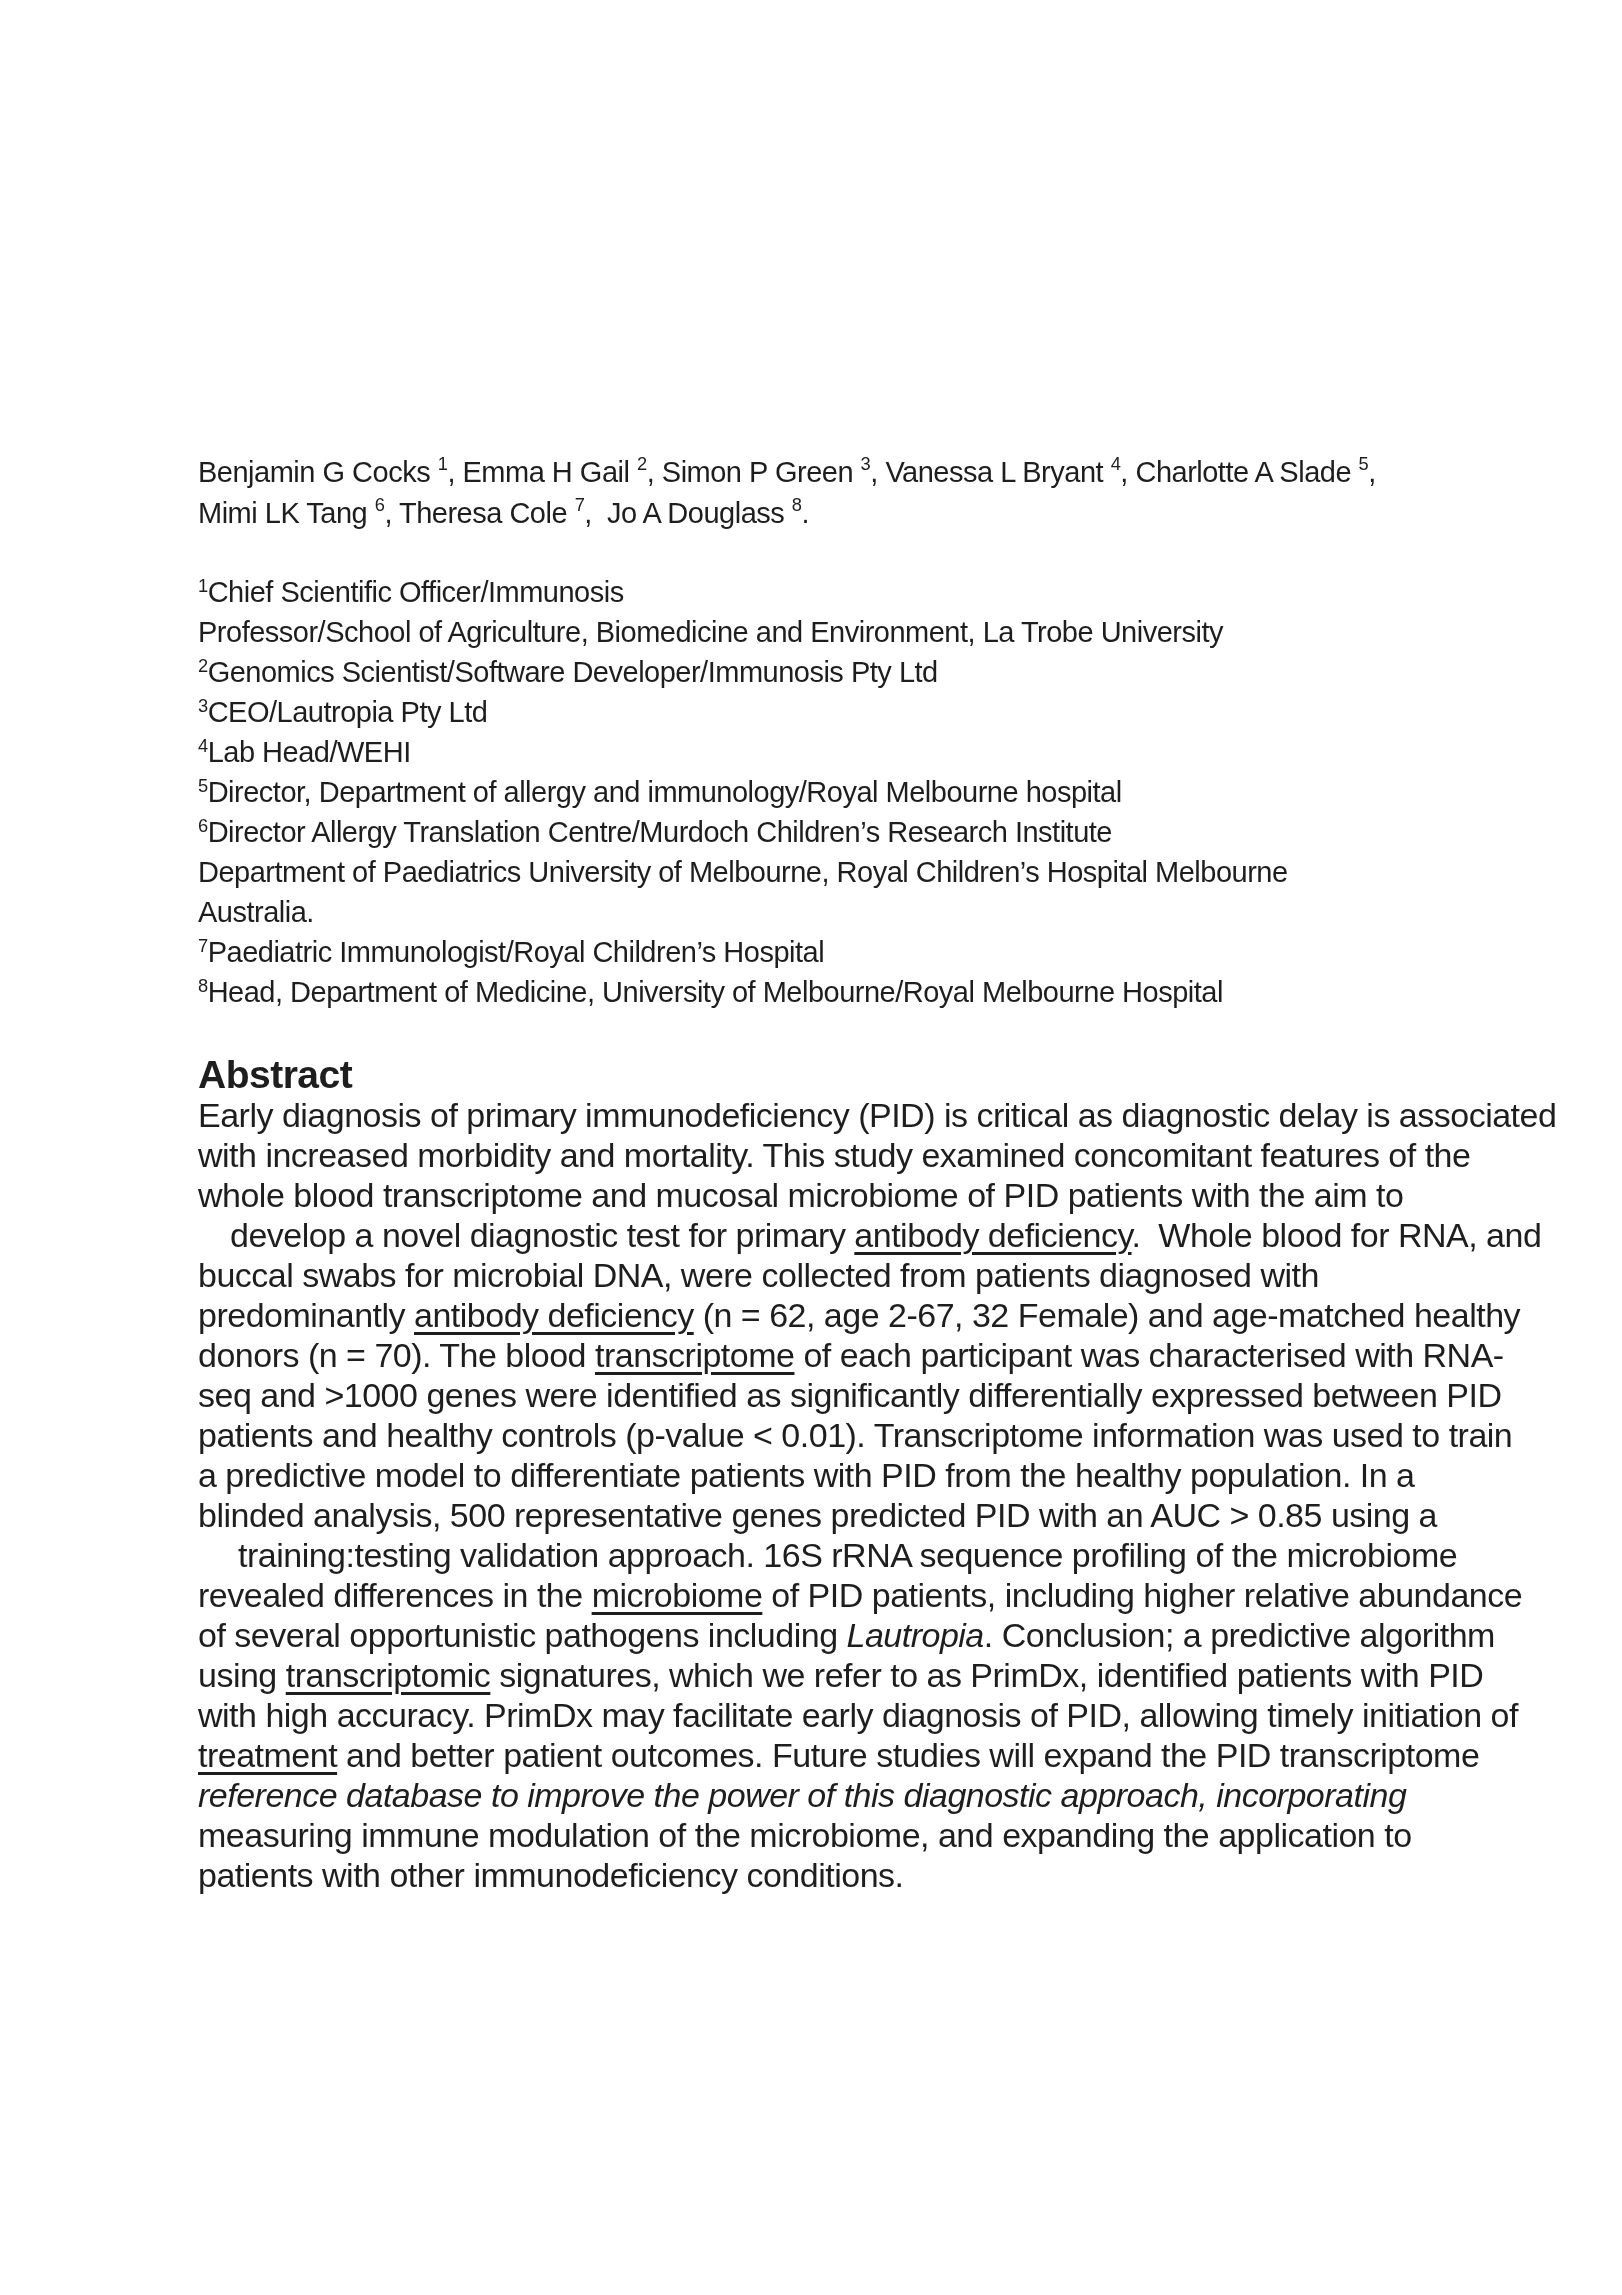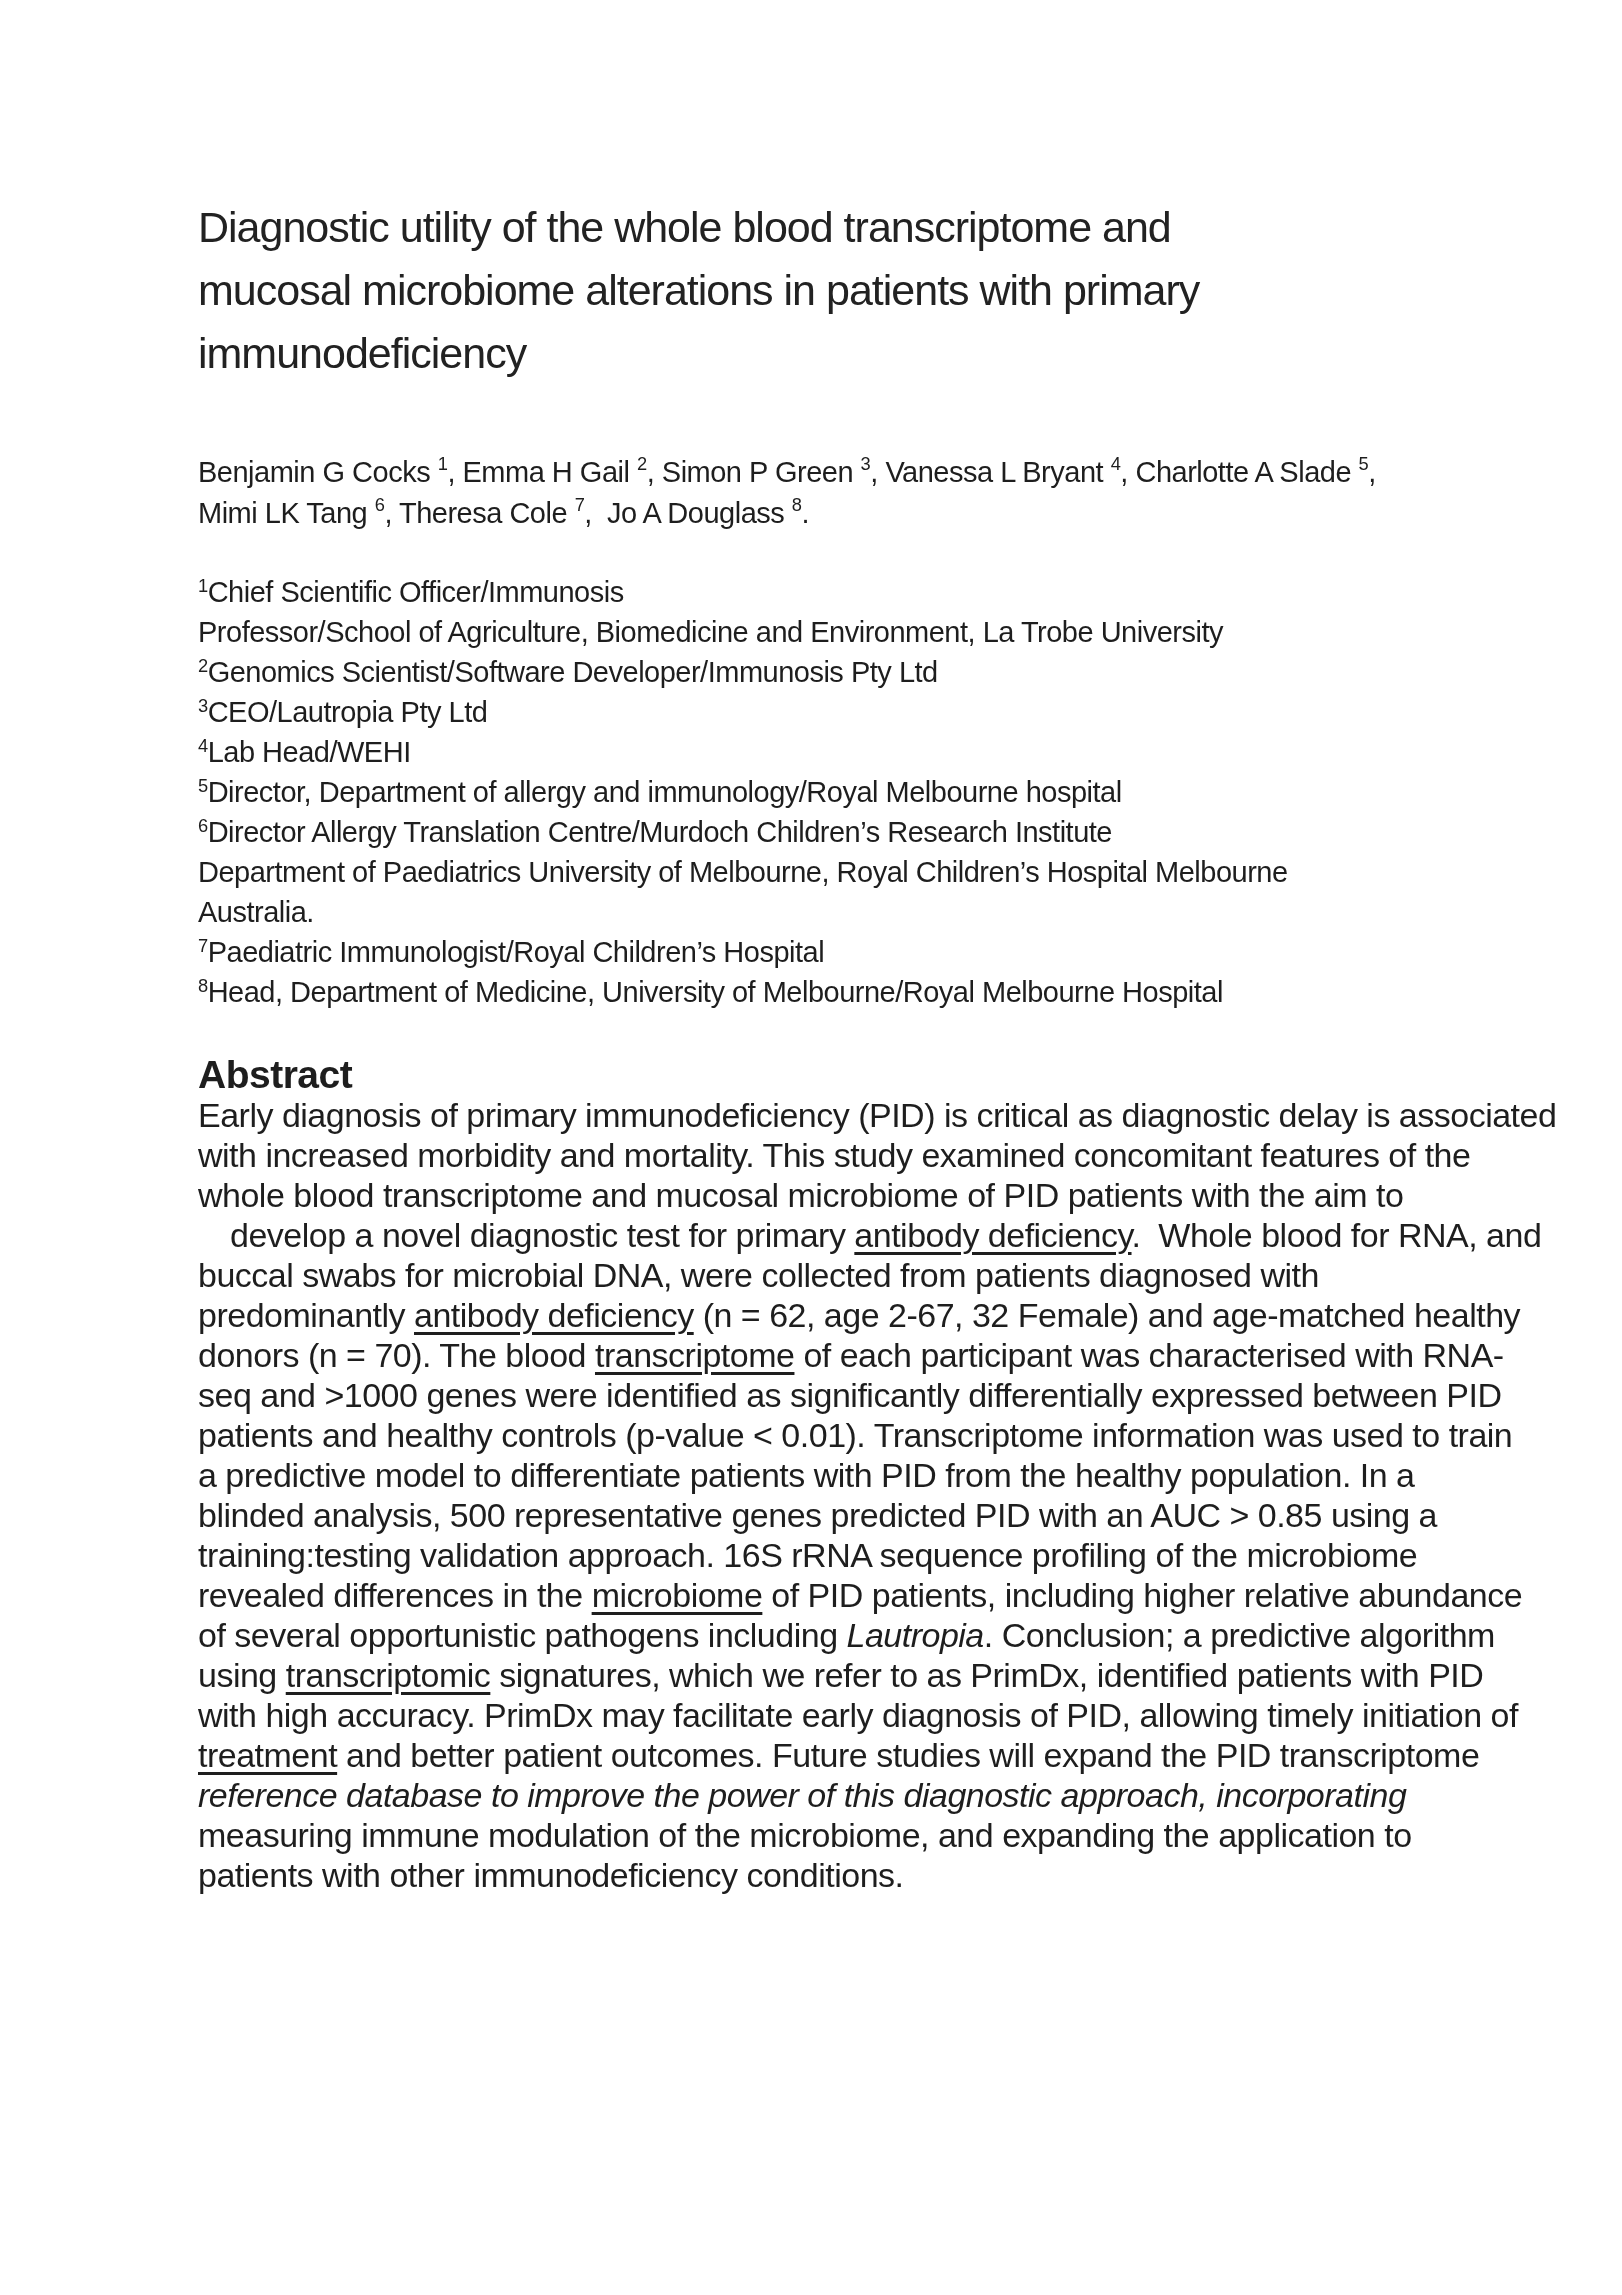--- a/index.html
+++ b/index.html
@@ -15,25 +15,20 @@
   .abstract-body { position: absolute; left: 198px; top: 1095px; width: 1283px; font-size: 34px; line-height: 40px; color: #1e1e1e; letter-spacing: -0.5px; }
   .abstract-body .line { display: block; white-space: nowrap; }
   .u { text-decoration: underline; text-decoration-thickness: 2.6px; text-underline-offset: 5.2px; }
   .i { font-style: italic; }
 </style>
 </head>
 <body>
 
 <div class="page">
 
-  <h1 class="title">
-    <span class="line" style="display:block">Diagnostic utility of the whole blood transcriptome and</span>
-    <span class="line" style="display:block">mucosal microbiome alterations in patients with primary</span>
-    <span class="line" style="display:block">immunodeficiency</span>
-  </h1>
 
   <div class="authors">
     <div>
       <span>Benjamin G Cocks</span> <sup>1</sup>, 
       <span>Emma H Gail</span> <sup>2</sup>, 
       <span>Simon P Green</span> <sup>3</sup>, 
       <span>Vanessa L Bryant</span> <sup>4</sup>, 
       <span>Charlotte A Slade</span> <sup>5</sup>,
     </div>
     <div>
@@ -64,21 +59,21 @@
       <span class="line"><span style="white-space: pre;">with increased morbidity and mortality. This study examined concomitant features of the</span></span>
       <span class="line"><span style="white-space: pre;">whole blood transcriptome and mucosal microbiome of PID patients with the aim to</span></span>
       <span class="line"><span style="white-space: pre; margin-left: 32px;">develop a novel diagnostic test for primary </span><span class="u" style="white-space: pre;">antibody deficiency</span><span style="white-space: pre;">.  Whole blood for RNA, and</span></span>
       <span class="line"><span style="white-space: pre;">buccal swabs for microbial DNA, were collected from patients diagnosed with</span></span>
       <span class="line"><span style="white-space: pre;">predominantly </span><span class="u" style="white-space: pre;">antibody deficiency</span><span style="white-space: pre;"> (n = 62, age 2-67, 32 Female) and age-matched healthy</span></span>
       <span class="line"><span style="white-space: pre;">donors (n = 70). The blood </span><span class="u" style="white-space: pre;">transcriptome</span><span style="white-space: pre;"> of each participant was characterised with RNA-</span></span>
       <span class="line"><span style="white-space: pre;">seq and &gt;1000 genes were identified as significantly differentially expressed between PID</span></span>
       <span class="line"><span style="white-space: pre;">patients and healthy controls (p-value &lt; 0.01). Transcriptome information was used to train</span></span>
       <span class="line"><span style="white-space: pre;">a predictive model to differentiate patients with PID from the healthy population. In a</span></span>
       <span class="line"><span style="white-space: pre;">blinded analysis, 500 representative genes predicted PID with an AUC &gt; 0.85 using a</span></span>
-      <span class="line"><span style="white-space: pre;">training:testing validation approach. 16S rRNA sequence profiling of the microbiome</span></span>
+      <span class="line"><span style="white-space: pre; margin-left: 40px;">training:testing validation approach. 16S rRNA sequence profiling of the microbiome</span></span>
       <span class="line"><span style="white-space: pre;">revealed differences in the </span><span class="u" style="white-space: pre;">microbiome</span><span style="white-space: pre;"> of PID patients, including higher relative abundance</span></span>
       <span class="line"><span style="white-space: pre;">of several opportunistic pathogens including </span><span class="i" style="white-space: pre;">Lautropia</span><span style="white-space: pre;">. Conclusion; a predictive algorithm</span></span>
       <span class="line"><span style="white-space: pre;">using </span><span class="u" style="white-space: pre;">transcriptomic</span><span style="white-space: pre;"> signatures, which we refer to as PrimDx, identified patients with PID</span></span>
       <span class="line"><span style="white-space: pre; margin-top: 48px;">with high accuracy. PrimDx may facilitate early diagnosis of PID, allowing timely initiation of</span></span>
       <span class="line"><span class="u" style="white-space: pre;">treatment</span><span style="white-space: pre;"> and better patient outcomes. Future studies will expand the PID transcriptome</span></span>
       <span class="line"><span style="white-space: pre; font-style: italic;">reference database to improve the power of this diagnostic approach, incorporating</span></span>
       <span class="line"><span style="white-space: pre;">measuring immune modulation of the microbiome, and expanding the application to</span></span>
       <span class="line"><span style="white-space: pre;">patients with other immunodeficiency conditions.</span></span>
     </div>
 

